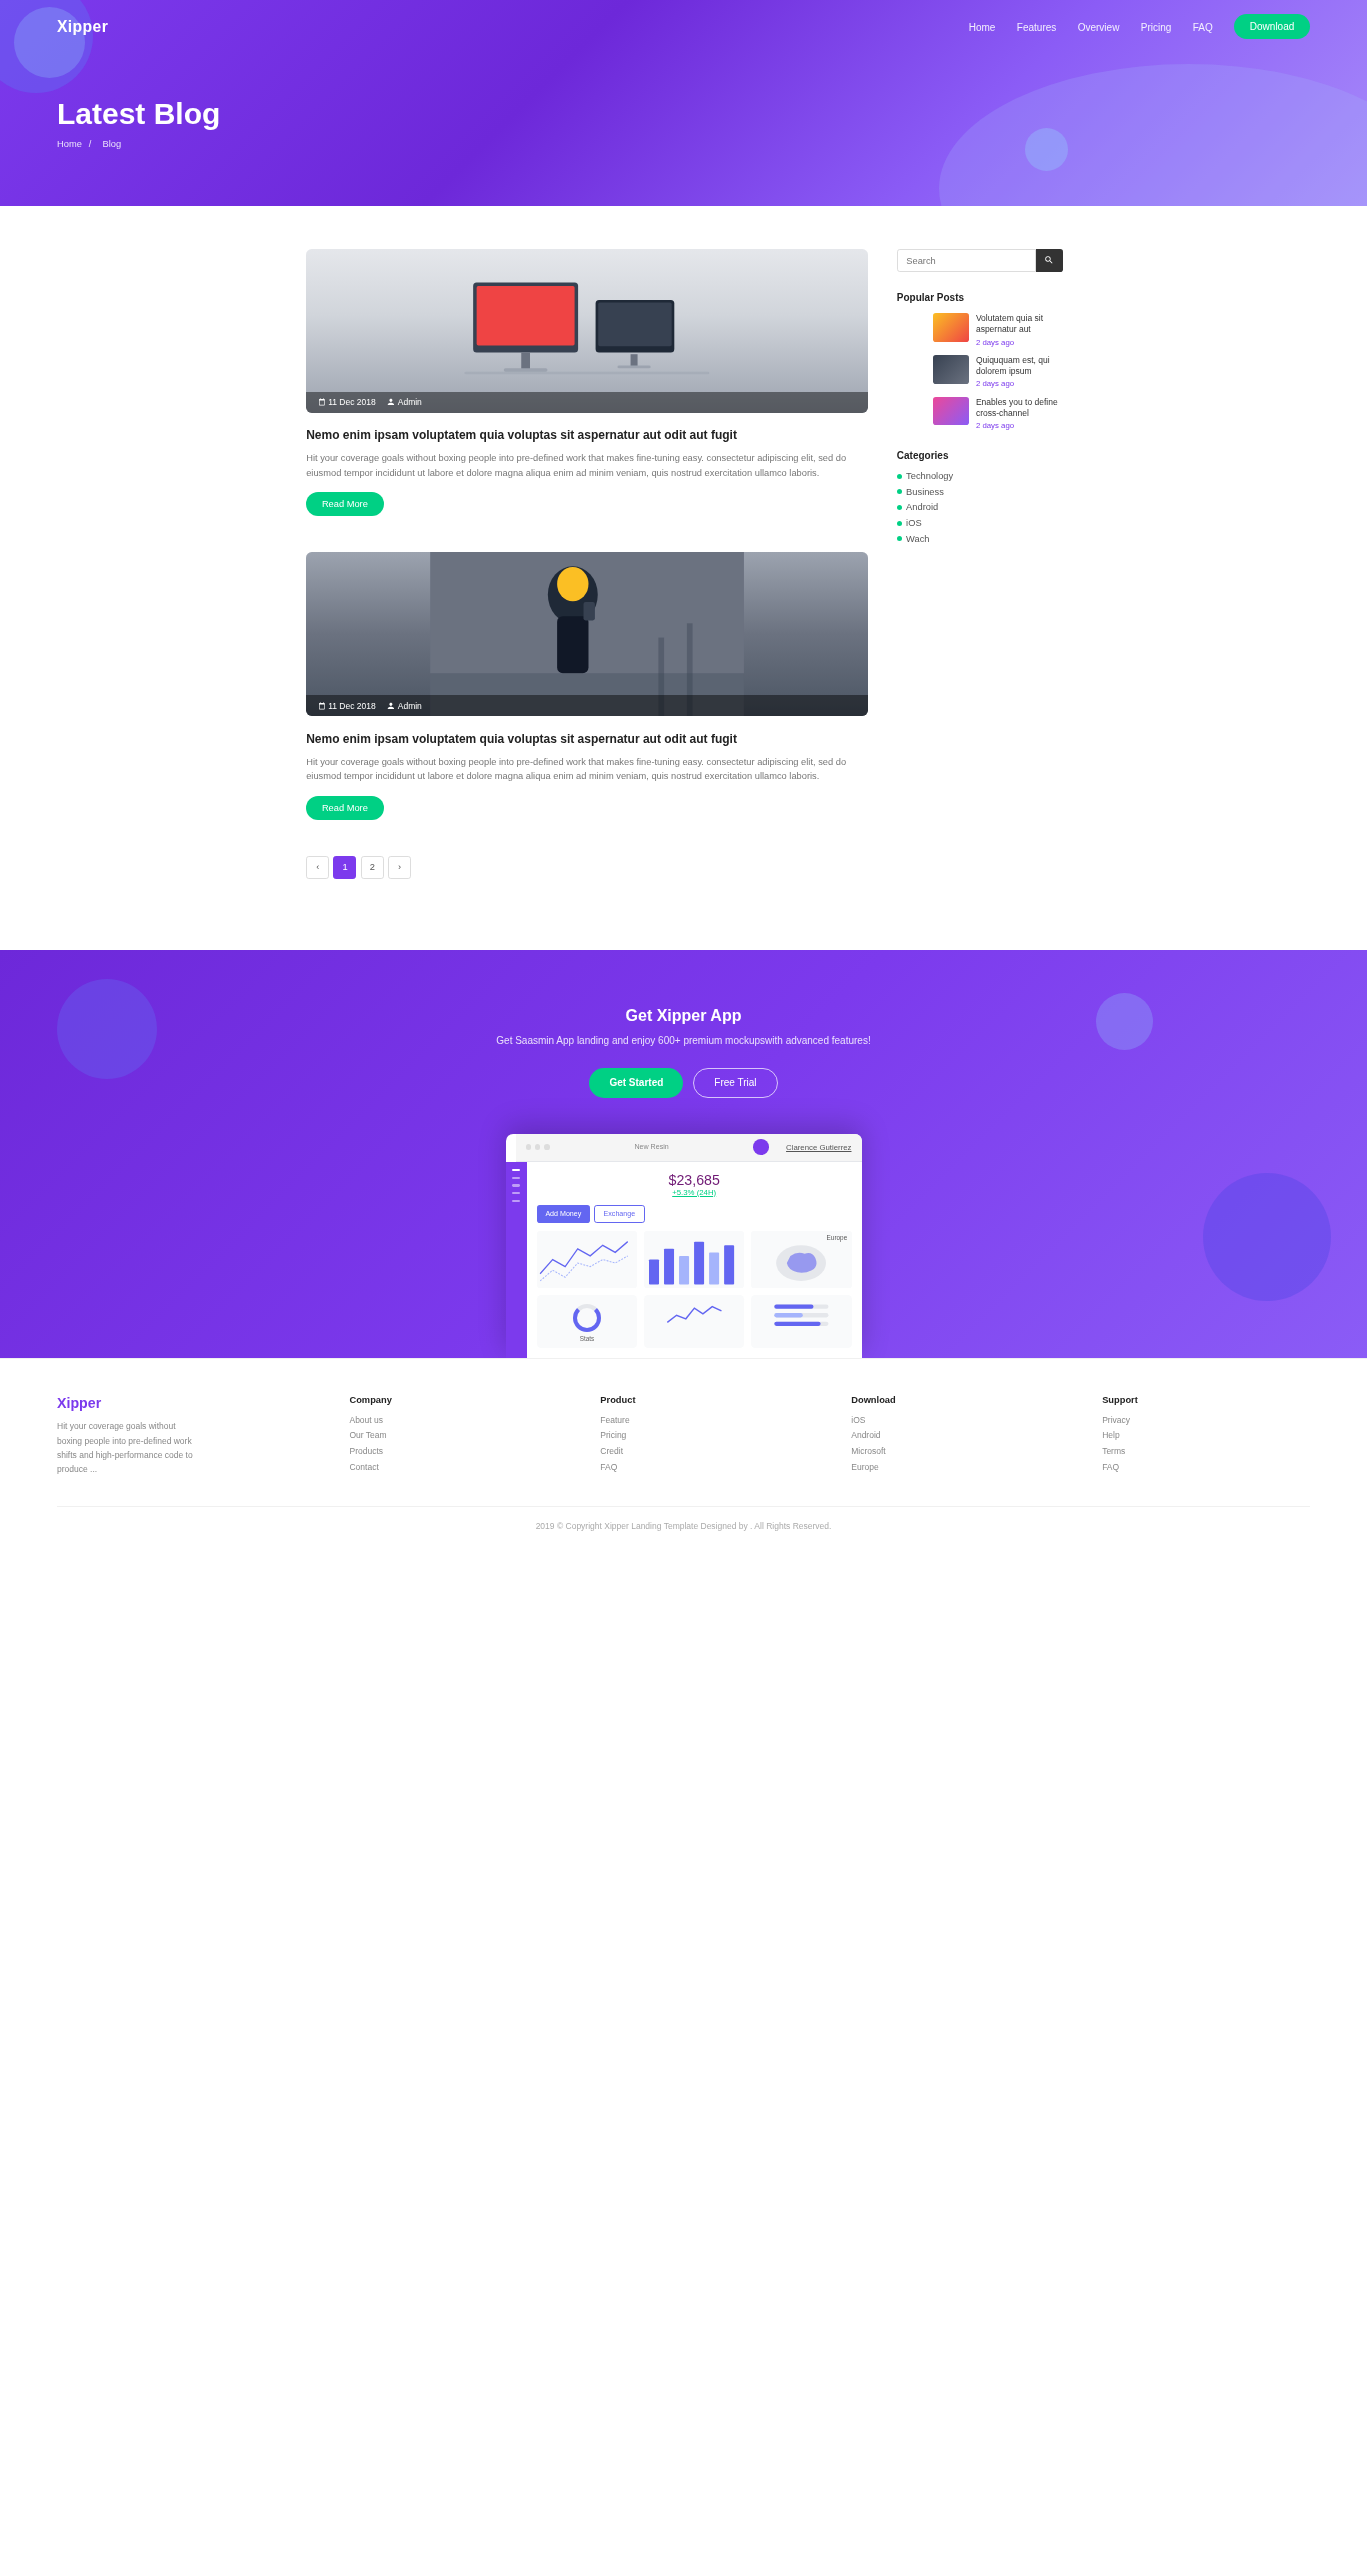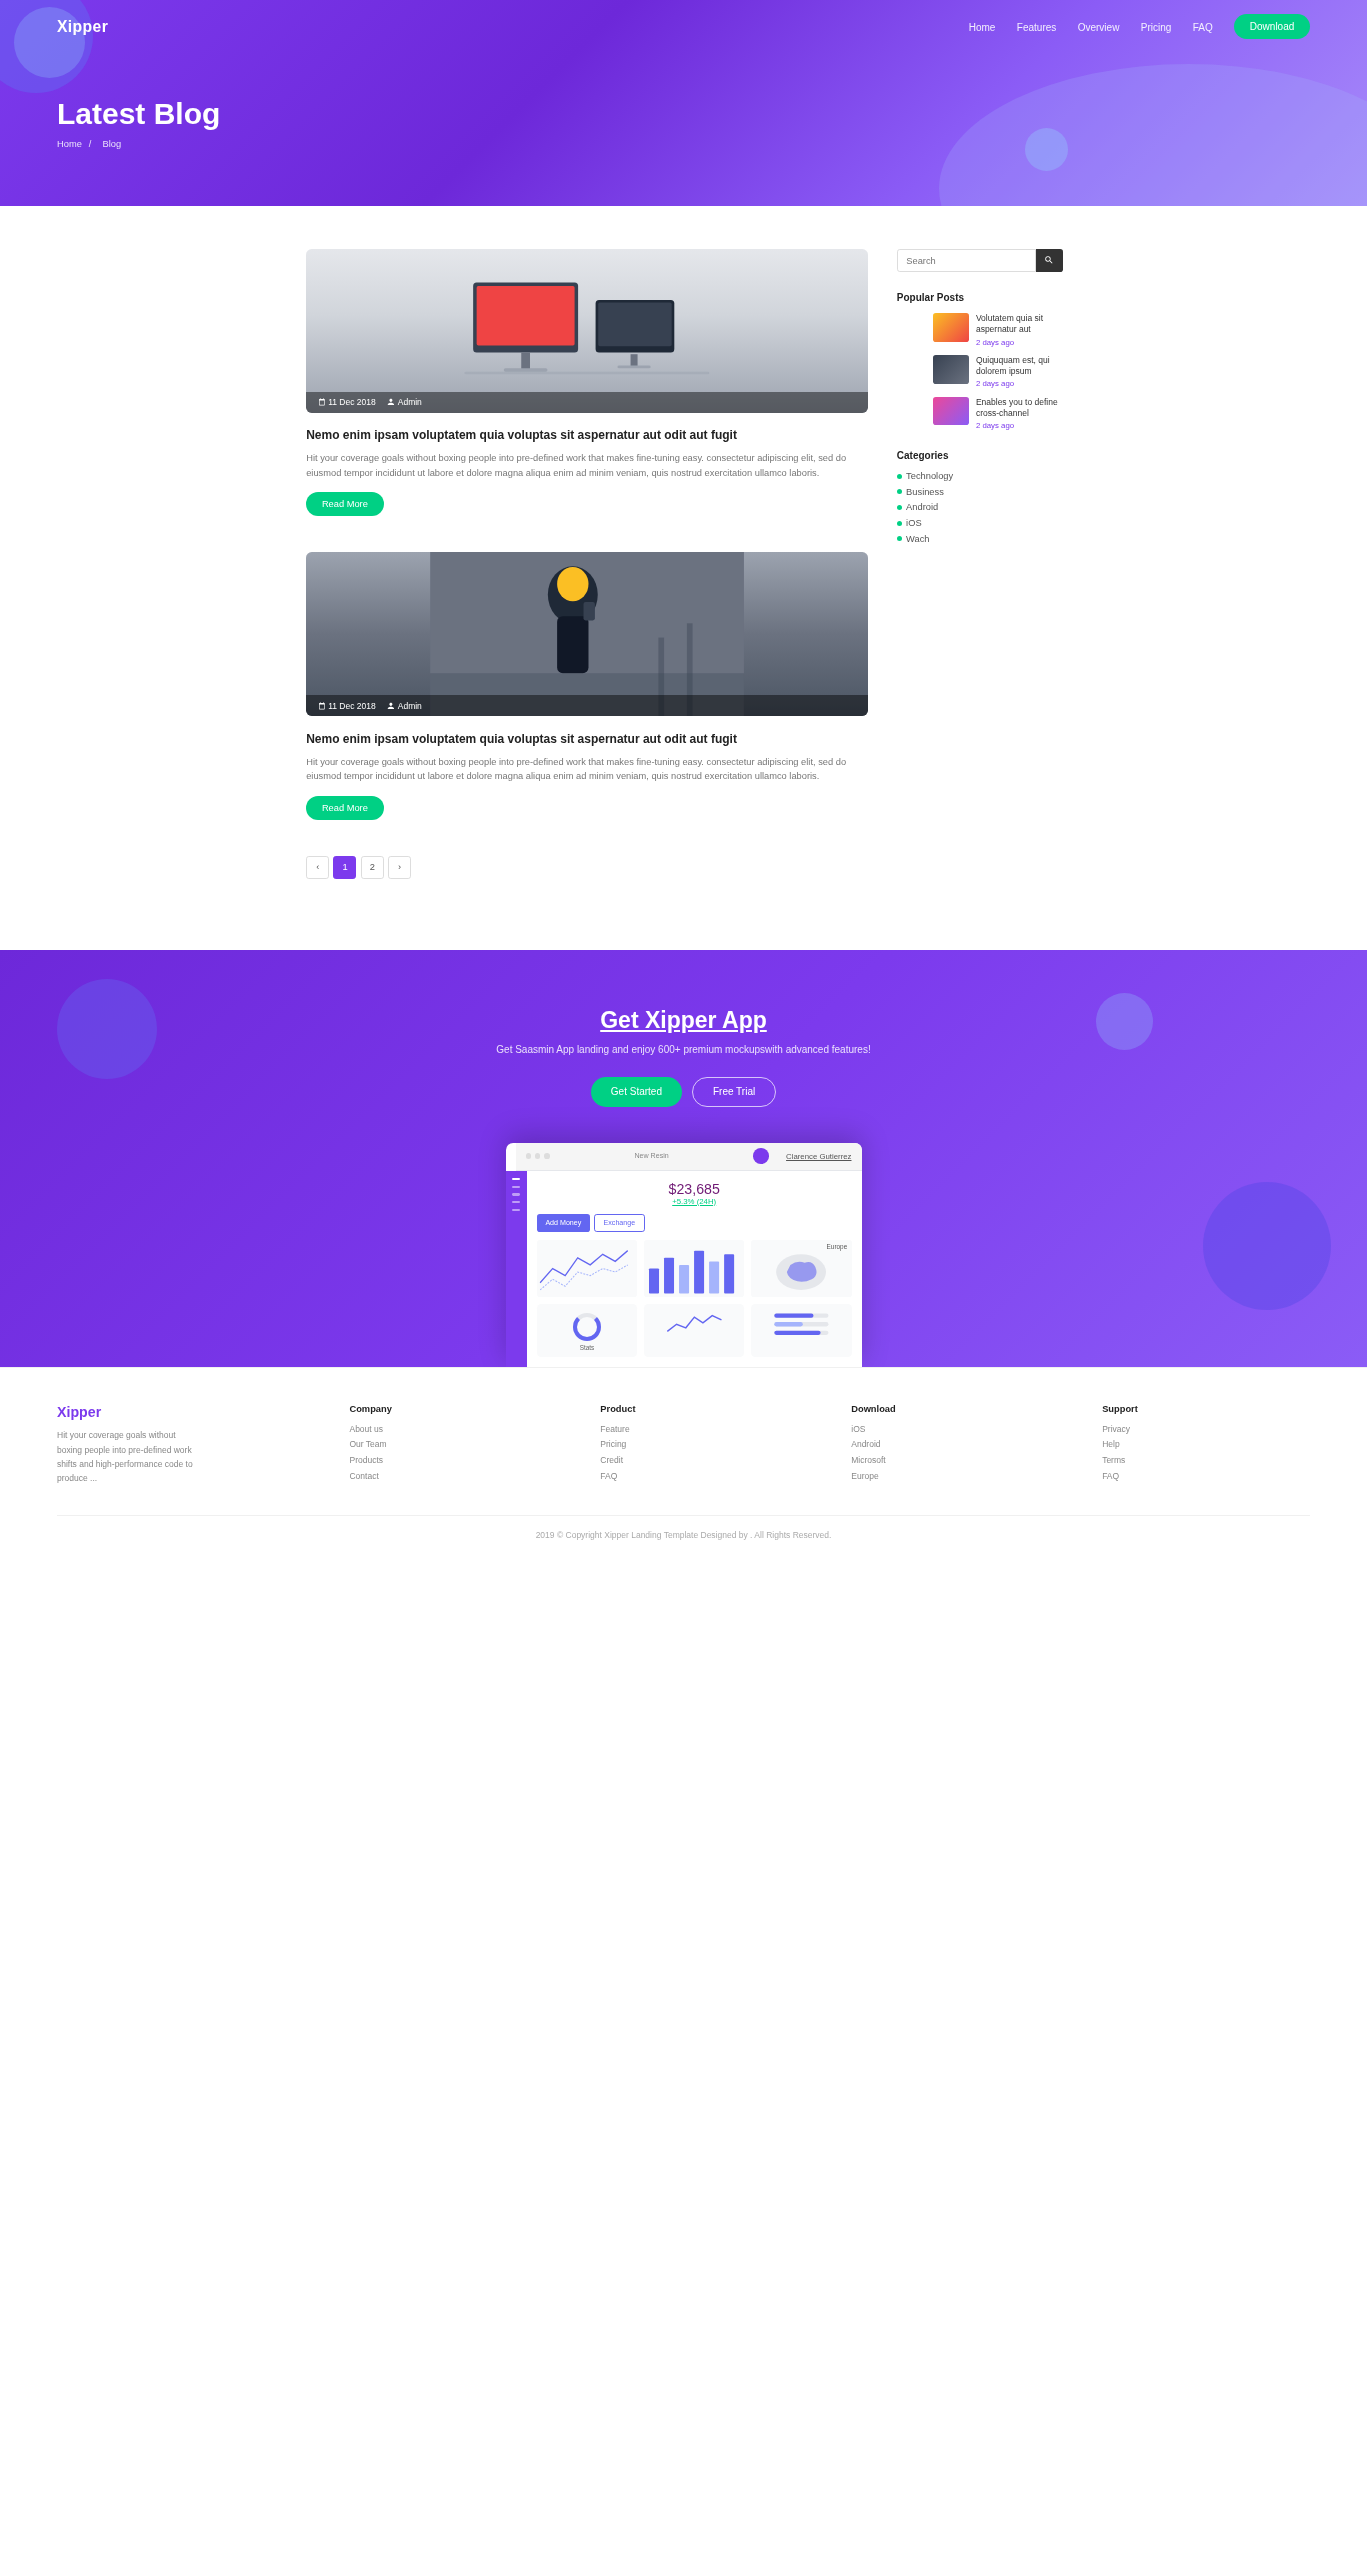--- a/index.html
+++ b/index.html
@@ -286,24 +286,24 @@
     }
     .cta-circle3 {
       position: absolute;
       width: 128px; height: 128px;
       border-radius: 50%;
       background: rgba(79,70,229,0.4);
       bottom: 57px; right: 36px;
     }
     .cta-title {
       color: #fff;
-      font-size: 23px;
+      font-size: 16px;
       font-weight: 700;
       margin-bottom: 10px;
-      position: relative; z-index: 2; text-decoration: underline;
+      position: relative; z-index: 2;
     }
     .cta-subtitle {
       color: rgba(255,255,255,0.85);
       font-size: 10px;
       margin-bottom: 21.4px;
       position: relative; z-index: 2;
     }
     .cta-buttons {
       display: flex;
       justify-content: center;
@@ -312,21 +312,21 @@
       position: relative; z-index: 2;
     }
     .cta-get-started {
       background: #00d084;
       color: #fff;
       border: none;
       padding: 1px 20px;
       border-radius: 18px;
       font-size: 10px;
       cursor: pointer;
-      font-weight: 400;
+      font-weight: 700;
     }
     .cta-free-trial {
       background: transparent;
       color: #fff;
       border: 1.4px solid rgba(255,255,255,0.7);
       padding: 8.5px 20px;
       border-radius: 18px;
       font-size: 10px;
       cursor: pointer;
       font-weight: 500;

